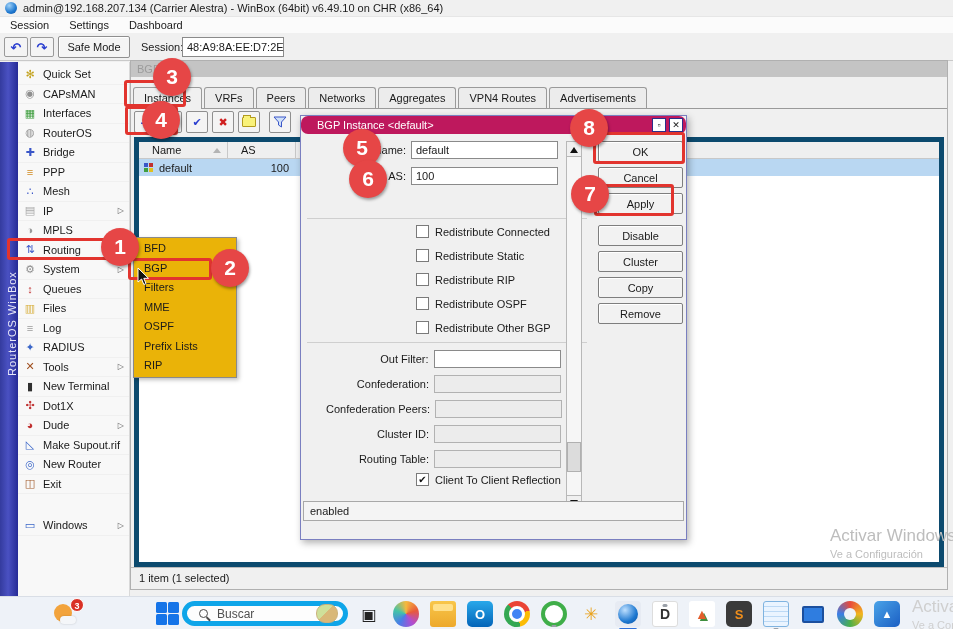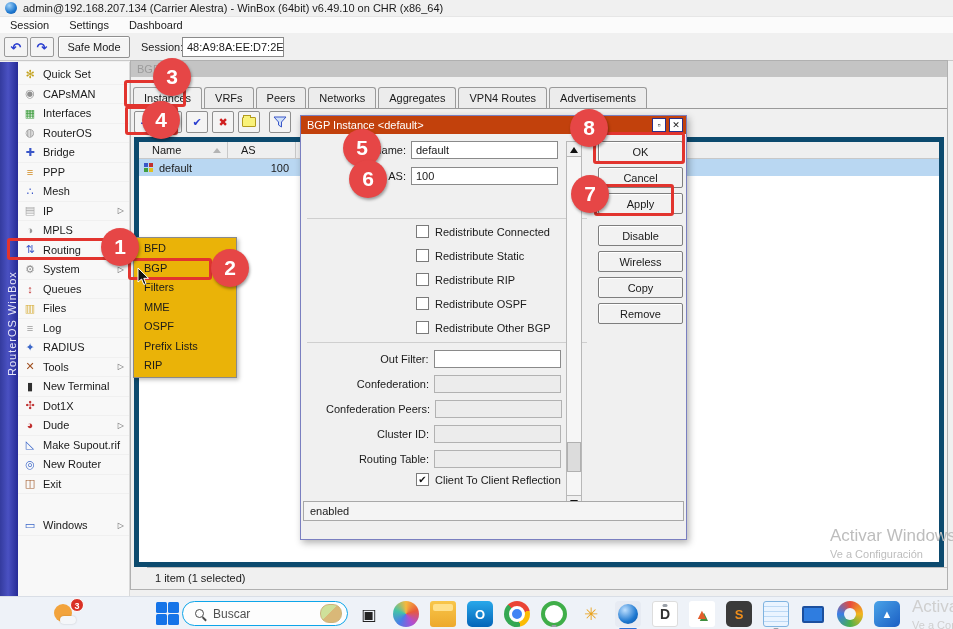--- a/index.html
+++ b/index.html
@@ -45,29 +45,29 @@
   .thead { height:17px; background:#efefef; border-bottom:1px solid #c8c8c8; display:flex; }
   .th { line-height:16px; padding-left:13px; border-right:1px solid #c8c8c8; position:relative; }
   .th-name{width:89px;} .th-as{width:68px;} .th-rid{width:140px; border-right:none;}
   .sortmark { position:absolute; right:6px; top:6px; width:0; height:0; border:4px solid transparent; border-bottom:5px solid #b4b4b4; margin-top:-4px; }
   .trow { height:17px; background:#b9d7f2; display:flex; align-items:center; }
   .td-name { width:89px; display:flex; align-items:center; padding-left:5px; }
   .td-as { width:68px; text-align:right; padding-right:7px; }
   .rowicon { width:10px; height:10px; margin-right:5px; display:grid; grid-template-columns:4px 4px; grid-template-rows:4px 4px; gap:1px; }
   .rowicon i:nth-child(1){background:#3a56c8;} .rowicon i:nth-child(2){background:#c03030;}
   .rowicon i:nth-child(3){background:#3f9e3f;} .rowicon i:nth-child(4){background:#e0c020;}
-  .wstatus { position:absolute; left:0; right:0; bottom:0; height:22px; background:#f0f0f0; border-top:1px solid #bcbcbc; line-height:21px; padding-left:8px;margin-left:16px; }
+  .wstatus { position:absolute; left:0; right:0; bottom:0; height:22px; background:#f0f0f0; border-top:1px solid #bcbcbc; line-height:21px; padding-left:8px; }
 
   
   .ctxmenu { position:absolute; left:133px; top:237px; width:104px; background:#eab308; border:1px solid #8a8a8a; box-shadow:2px 2px 4px rgba(0,0,0,.25); padding:1px; z-index:40; }
   .cm-item { height:19.5px; line-height:19.5px; padding-left:9px; }
 
   
   .dlg { position:absolute; left:300px; top:115px; width:387px; height:425px; background:#f0f0f0; border:1px solid #7a7fc0; box-shadow:2px 3px 7px rgba(0,0,0,.3); z-index:45; }
-  .dtitle { height:18px; background:#c2410c; color:#fff; line-height:18px; padding-left:6px; }
+  .dtitle { height:18px; background:#be185d; color:#fff; line-height:18px; padding-left:16px;border-radius:7px; }
   .dbtn { position:absolute; top:2px; width:14px; height:14px; background:#fff; border:1px solid #2a2f8a; font-size:9px; line-height:12px; text-align:center; color:#1a1a1a; }
   .dbtn.min{right:20px;} .dbtn.close{right:3px;}
   .fgroup { position:absolute; left:0; width:300px; }
   .fg-top{top:25px;} .fg-bottom{top:234px;}
   .frow { display:flex; align-items:center; height:18px; margin-bottom:8px; }
   .fg-bottom .frow { margin-bottom:7px;justify-content:center; }
   .flabel { width:110px; text-align:right; padding-right:5px; }
   .fctl { display:flex; align-items:center; }
   .valbox { height:18px; border:1px solid #8a8a8a; background:#fff; padding:2px 4px; width:147px; overflow:hidden; white-space:nowrap; }
   .t-select .valbox,.t-spinner .valbox { width:127px; background:#ececec; border-color:#b2b2b2; }
@@ -117,21 +117,21 @@
   .wm .l2 { font-size:11px; margin-top:2px; }
 
   
   .tbar { position:absolute; left:0; top:596px; width:100%; height:33px; background:#eef2f8; border-top:1px solid #d9dee6; z-index:50; }
   .weather { position:absolute; left:54px; top:5px; width:26px; height:22px; }
   .sun { position:absolute; left:0; top:2px; width:18px; height:18px; border-radius:50%; background:#f2a33c; }
   .cloudlet { position:absolute; left:6px; bottom:0; width:16px; height:8px; border-radius:5px; background:#f4f6f9; box-shadow:0 0 2px rgba(0,0,0,.2); }
   .badge { position:absolute; left:16px; top:-4px; width:14px; height:14px; border-radius:50%; background:#d93025; color:#fff; font-size:9px; font-weight:bold; text-align:center; line-height:14px; border:1px solid #fff; }
   .start { position:absolute; left:156px; top:5px; width:24px; height:24px; display:grid; grid-template-columns:11px 11px; grid-template-rows:11px 11px; gap:1px; }
   .start i { background:#1574e8; border-radius:1.5px; }
-  .search { position:absolute; left:182px; top:4px; width:166px; height:25px; border-radius:13px; background:#fdfdfd; border:1px solid #0ea5e9; display:flex; align-items:center; padding:0 5px; }
+  .search { position:absolute; left:182px; top:4px; width:166px; height:25px; border-radius:13px; background:#fdfdfd; border:5px solid #0ea5e9; display:flex; align-items:center; padding:0 5px; }
   .mag { width:9px; height:9px; border:1.5px solid #4a4a4a; border-radius:50%; position:relative; margin:0 9px 0 7px; flex:none; }
   .mag::after { content:""; position:absolute; width:5px; height:1.5px; background:#4a4a4a; transform:rotate(45deg); right:-4px; bottom:-2px; }
   .search-text { color:#505050; font-size:12px; }
   .pistachio { margin-left:auto; width:22px; height:19px; border-radius:9px; background:linear-gradient(135deg,#cfe09a 0 45%,#d9b878 45%); border:1px solid #cbb27c; }
   .ticons { position:absolute; left:356px; top:4px; display:flex; gap:11px; }
   .tile { width:26px; height:26px; border-radius:4px; position:relative; display:flex; align-items:center; justify-content:center; font-size:13px; }
   .tile.has-dot::after { content:""; position:absolute; bottom:-4px; left:50%; transform:translateX(-50%); width:5px; height:2.5px; border-radius:2px; background:#9aa0a8; }
   .k-taskview { color:#222; font-size:16px; }
   .k-copilot { border-radius:50%; background:conic-gradient(#f6b93d,#e8593c,#b14dd1,#4a7de8,#43c3a8,#f6b93d); }
   .k-explorer { background:linear-gradient(#f8c64a,#eda92c); border-radius:3px; }
@@ -499,21 +499,21 @@
     <div class="sthumb"></div>
     <div class="sbbtn sb-dn"></div>
   </div>
   <div class="dstatus">enabled</div>
   <div class="sbtns">
 
   <div class="sbtn">OK</div>
       <div class="sbtn">Cancel</div>
       <div class="sbtn">Apply</div>
       <div class="sbtn">Disable</div>
-      <div class="sbtn">Wireless</div>
+      <div class="sbtn">Cluster</div>
       <div class="sbtn">Copy</div>
       <div class="sbtn">Remove</div>
     </div>
 </div>
 
 <div class="rbox" id="rb-routing"></div>
 <div class="rbox" id="rb-bgp"></div>
 <div class="rbox" id="rb-inst"></div>
 <div class="rbox" id="rb-add"></div>
 <div class="rbox" id="rb-ok"></div>

